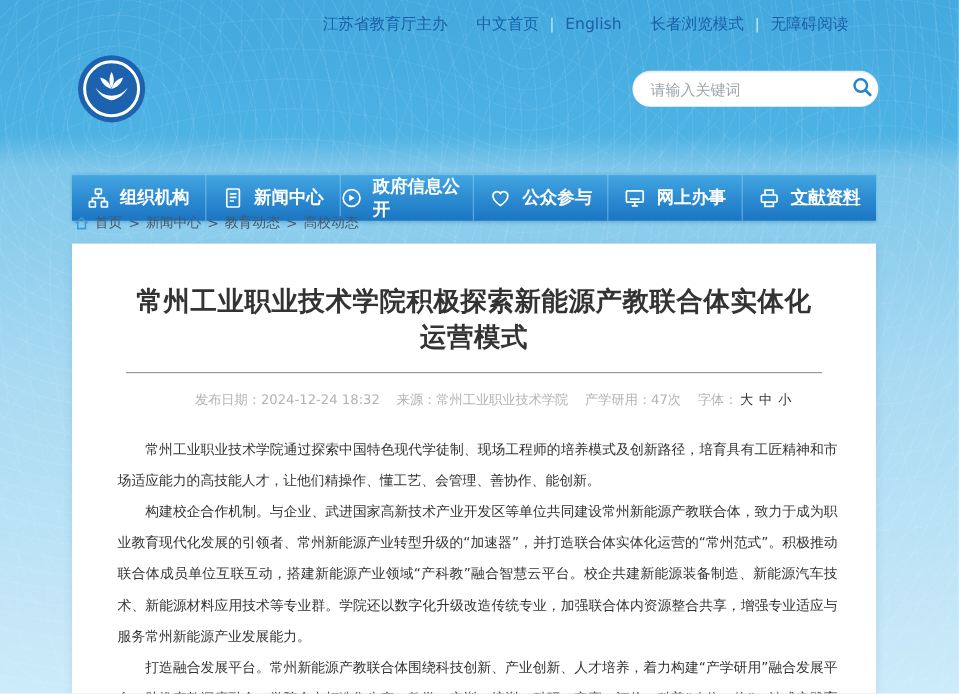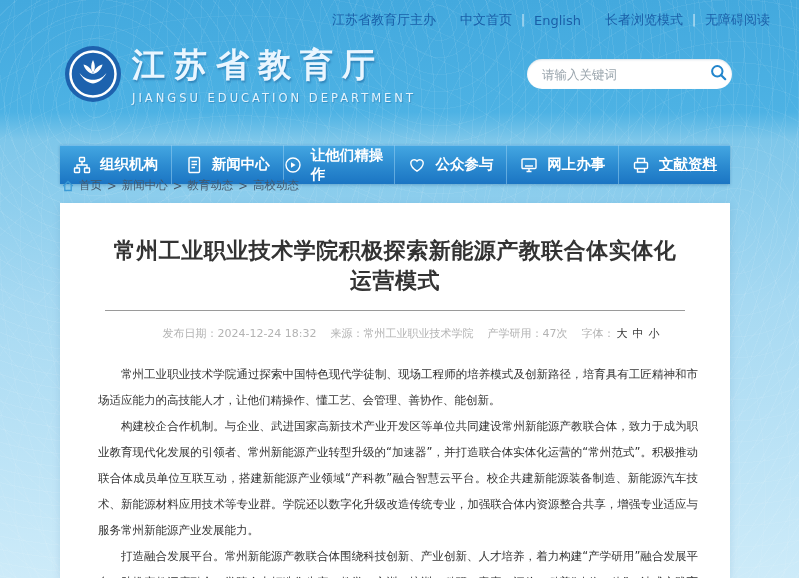--- a/index.html
+++ b/index.html
@@ -16,21 +16,21 @@
       repeating-radial-gradient(circle at 12% 18%, rgba(255,255,255,.08) 0 1px, transparent 1px 13px),
       repeating-radial-gradient(circle at 55% 4%, rgba(255,255,255,.06) 0 1px, transparent 1px 17px),
       repeating-radial-gradient(circle at 92% 40%, rgba(255,255,255,.06) 0 1px, transparent 1px 21px),
       repeating-radial-gradient(circle at 30% 85%, rgba(255,255,255,.05) 0 1px, transparent 1px 25px);
   }
 
   
   .topbar {
     position:absolute; top:0; left:0; right:0; height:40px;
     display:flex; align-items:center; justify-content:flex-end;
-    padding-right:29px; gap:24px; font-size:13px;
+    padding-right:92px; gap:24px; font-size:13px;
   }
   .topbar a { color:#1a5fa8; text-decoration:none; cursor:pointer; }
   .tb-group { display:flex; align-items:center; gap:9px; }
   .tb-divider { color:rgba(255,255,255,.75); font-size:12px; }
 
   
   .header { position:absolute; top:40px; left:0; right:0; height:78px; }
   .logo-wrap { position:absolute; left:64px; top:5px; width:58px; height:58px; }
   .site-names { position:absolute; left:132px; top:3px; }
   .site-name {
@@ -123,24 +123,20 @@
     <svg width="58" height="58" viewBox="0 0 58 58">
       <circle cx="29" cy="29" r="28" fill="#1d62ae"></circle>
       <circle cx="29" cy="29" r="22.5" fill="none" stroke="#ffffff" stroke-width="2.5"></circle>
       <circle cx="29" cy="29" r="19.5" fill="#1d62ae"></circle>
       <path d="M29 15c2.4 4.5 2.4 9.5 0 13c-2.4-3.5-2.4-8.5 0-13z" fill="#fff"></path>
       <path d="M19.5 19.5c4.8 1.2 8.4 4.8 9.5 9.5c-4.8-1.2-8.4-4.8-9.5-9.5z" fill="#fff"></path>
       <path d="M38.5 19.5c-4.8 1.2-8.4 4.8-9.5 9.5c4.8-1.2 8.4-4.8 9.5-9.5z" fill="#fff"></path>
       <path d="M15.5 28c3.5 7 10 10.5 13.5 10.5S39 35 42.5 28c-4.5 5.5-9 6.8-13.5 6.8S20 33.5 15.5 28z" fill="#fff"></path>
     </svg>
   </div>
-  <div class="site-names">
-    <div class="site-name">江苏省教育厅</div>
-    <div class="site-name-en">JIANGSU EDUCATION DEPARTMENT</div>
-  </div>
   <div class="search-box">
     <input type="text" placeholder="请输入关键词" style="">
     <button class="search-btn">
       <span>
         <svg width="17" height="17" viewBox="0 0 17 17" fill="none">
           <circle cx="7.3" cy="7.3" r="5.2" stroke="#2285cc" stroke-width="2"></circle>
           <path d="M11.2 11.2l4 4" stroke="#2285cc" stroke-width="2.2" stroke-linecap="round"></path>
         </svg>
       </span>
     </button>
@@ -168,21 +164,21 @@
     </span>
     <span>新闻中心</span>
   </div>
   <div class="nav-item">
     <span class="nav-icon">
       <svg width="18" height="18" viewBox="0 0 18 18" fill="none" stroke="#fff" stroke-width="1.4">
         <circle cx="9" cy="9" r="7"></circle>
         <path d="M7 6.2l4.6 2.8L7 11.8z" fill="#fff" stroke="none"></path>
       </svg>
     </span>
-    <span>让他们精操作</span>
+    <span>政府信息公开</span>
   </div>
   <div class="nav-item">
     <span class="nav-icon">
       <svg width="18" height="18" viewBox="0 0 18 18" fill="none" stroke="#fff" stroke-width="1.4">
         <path d="M9 15.2S2.8 11.4 2.8 7.1a3.4 3.4 0 0 1 6.2-1.9A3.4 3.4 0 0 1 15.2 7.1c0 4.3-6.2 8.1-6.2 8.1z"></path>
       </svg>
     </span>
     <span>公众参与</span>
   </div>
   <div class="nav-item">

